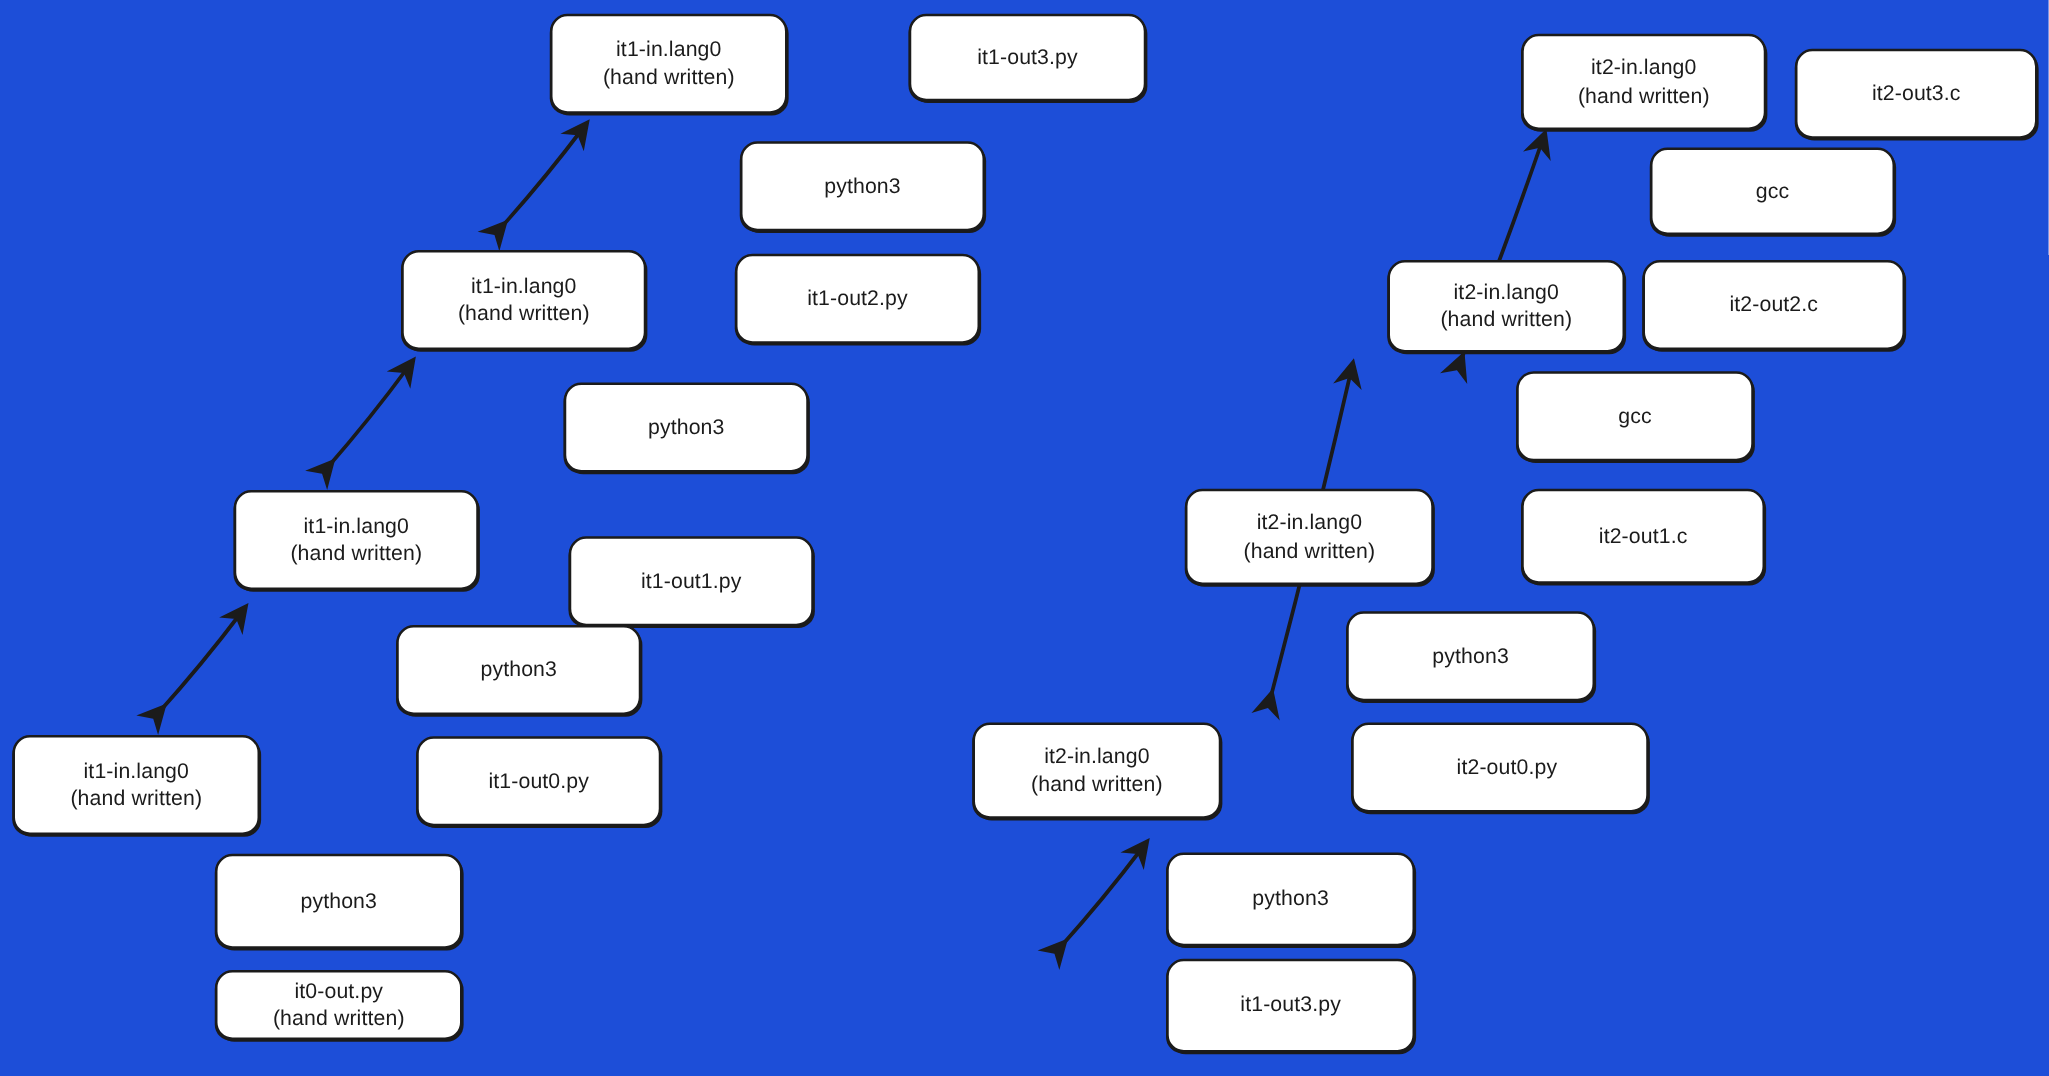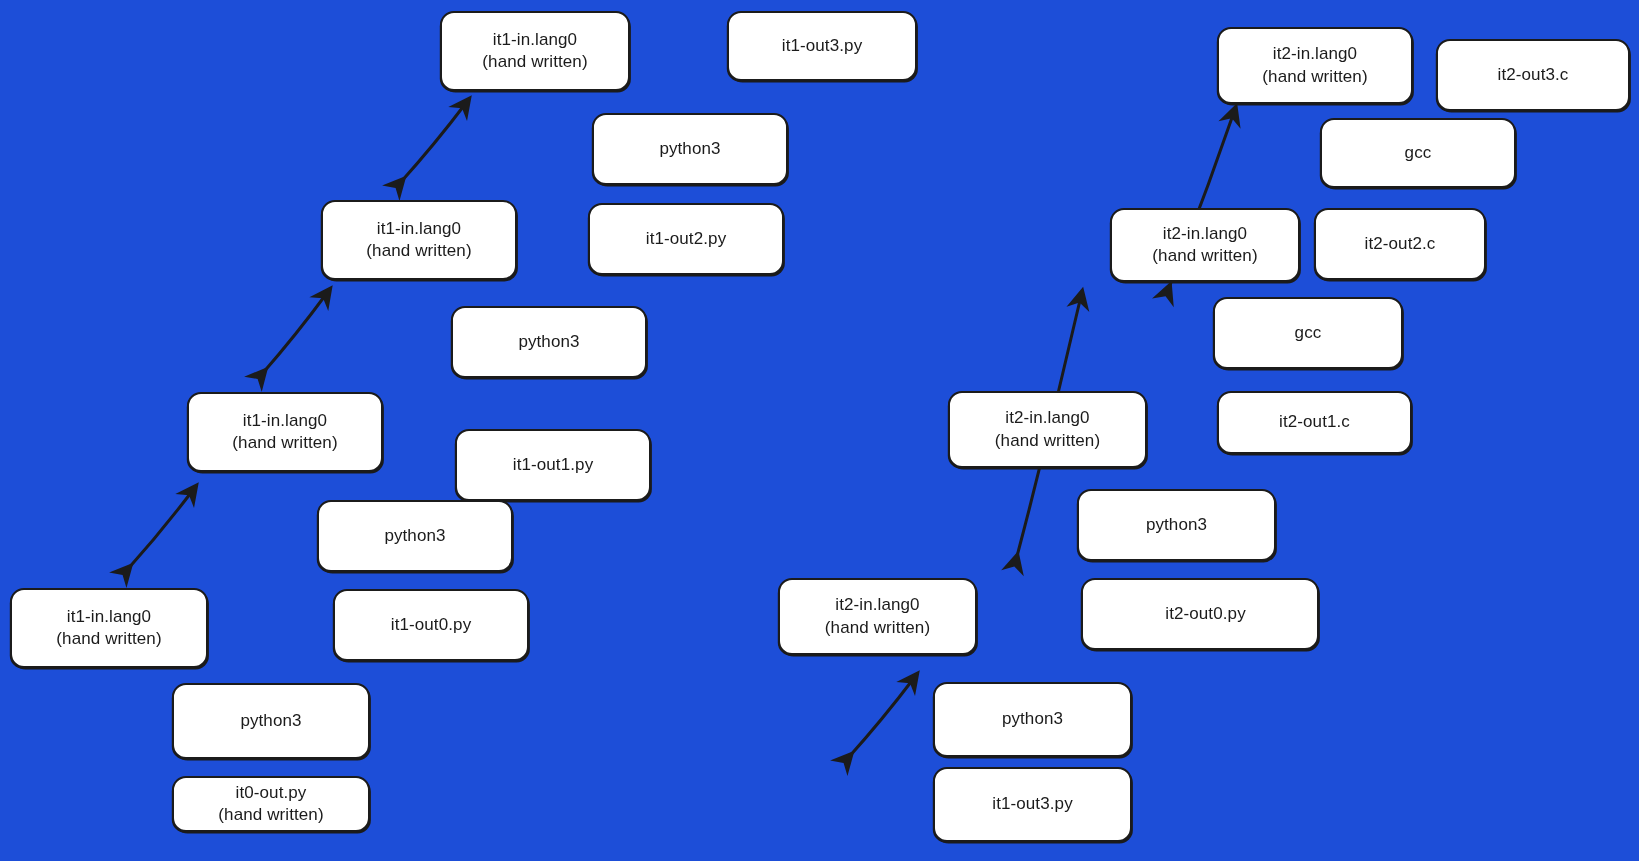--- a/index.html
+++ b/index.html
@@ -103,30 +103,30 @@
       </div>
       <div class="node" style="left: 1217px; top: 27px; width: 196px; height: 77px;">
         <span class="lbl"><span class="l1">it2-in.lang0</span><span class="l2">(hand written)</span></span>
       </div>
       <div class="node" style="left: 1436px; top: 27px; width: 194px; height: 72px; margin-top: 12px;">
         <span class="lbl"><span class="l1">it2-out3.c</span></span>
       </div>
       <div class="node" style="left: 1320px; top: 118px; width: 196px; height: 70px;">
         <span class="lbl"><span class="l1">gcc</span></span>
       </div>
-      <div class="node" style="left: 1314px; top: 208px; width: 172px; height: 72px; align-items: center;">
+      <div class="node" style="left: 1314px; top: 208px; width: 210px; height: 72px; align-items: center;">
         <span class="lbl"><span class="l1">it2-out2.c</span></span>
       </div>
       <div class="node" style="left: 1110px; top: 208px; width: 190px; height: 74px;">
         <span class="lbl"><span class="l1">it2-in.lang0</span><span class="l2">(hand written)</span></span>
       </div>
       <div class="node" style="left: 1213px; top: 297px; width: 190px; height: 72px;">
         <span class="lbl"><span class="l1">gcc</span></span>
       </div>
-      <div class="node" style="left: 1217px; top: 391px; width: 195px; height: 63px;">
+      <div class="node" style="left: 1217px; top: 391px; width: 195px; height: 76px;">
         <span class="lbl"><span class="l1">it2-out1.c</span></span>
       </div>
       <div class="node" style="left: 948px; top: 391px; width: 199px; height: 77px;">
         <span class="lbl"><span class="l1">it2-in.lang0</span><span class="l2">(hand written)</span></span>
       </div>
       <div class="node" style="left: 1077px; top: 489px; width: 199px; height: 72px;">
         <span class="lbl"><span class="l1">python3</span></span>
       </div>
       <div class="node" style="left: 1081px; top: 578px; width: 238px; height: 72px; padding-left: 11px;">
         <span class="lbl"><span class="l1">it2-out0.py</span></span>

